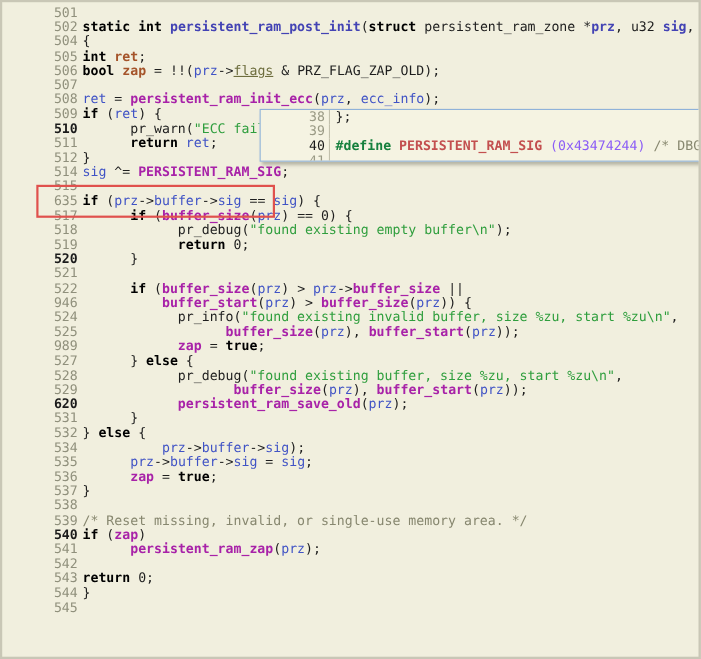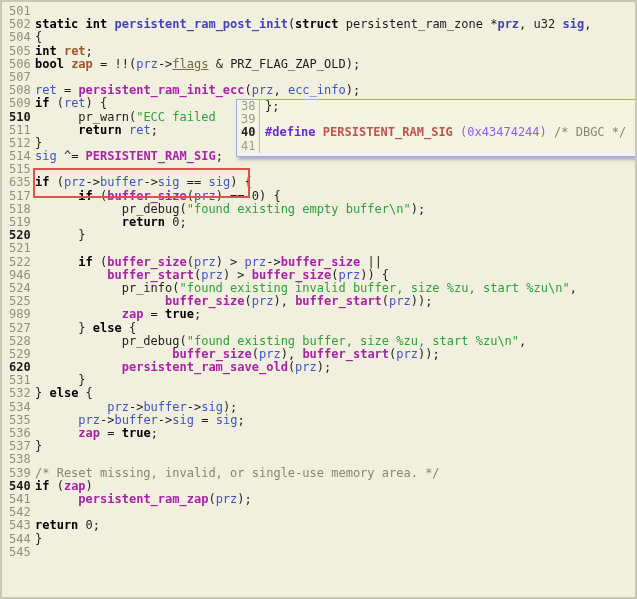--- a/index.html
+++ b/index.html
@@ -15,56 +15,57 @@
     font-size:12px;
     line-height:13.2px;
   }
   #code-area{position:absolute;left:0;top:3px;width:100%;}
   .row{display:flex;height:13.2px;white-space:pre;}
   .gut{
     flex:0 0 26px;
     padding-left:7px;
     color:#90907c;
     user-select:none;
+    margin-left:40px;
   }
   .gut.hl{color:#1b1b1b;font-weight:bold;}
   .codetext{white-space:pre;}
   .tk-p{color:#1e1e1e;}
   .tk-k{color:#000;font-weight:bold;}
   .tk-fn{color:#4343b4;font-weight:bold;}
   .tk-call{color:#a822a8;font-weight:bold;}
   .tk-var{color:#4053c5;}
   .tk-decl{color:#a5542a;font-weight:bold;}
   .tk-str{color:#2f9e3d;}
   .tk-cmt{color:#87876f;}
   .tk-link{color:#6e6e3e;text-decoration:underline;}
-  .tk-pp{color:#6d28d9;font-weight:bold;text-align:center;}
+  .tk-pp{color:#15803d;font-weight:bold;text-align:center;}
   .tk-mac{color:#c34f4f;font-weight:bold;}
   .tk-hex{color:#8b5cf6;}
 
   #popup{
     position:absolute;
     left:234px;top:97px;
-    width:402px;height:58px;
+    width:402px;height:48px;
     box-sizing:border-box;
     background:#f5f3e2;
     border:1px solid #8fb2d9;
     box-shadow:2px 3px 3px rgba(110,110,95,0.45);
     overflow:hidden;
     z-index:5;
   }
   #popup .row{height:13.2px;}
   #popup .gut{
     flex:0 0 18px;
     padding-left:4px;
     border-right:1px solid #c2c0ac;
     margin-right:5px;
     color:#9a9a85;
   }
-  #popup .gut.hl{color:#1b1b1b;font-weight:bold;}
+  #popup .gut.hl{color:#1b1b1b;font-weight:normal;}
 
   #hl-box{
     position:absolute;
     left:31px;top:166px;
     width:217px;height:30px;
     box-sizing:border-box;
     border:2px solid #e0514d;
     z-index:4;
     pointer-events:none;
   }

